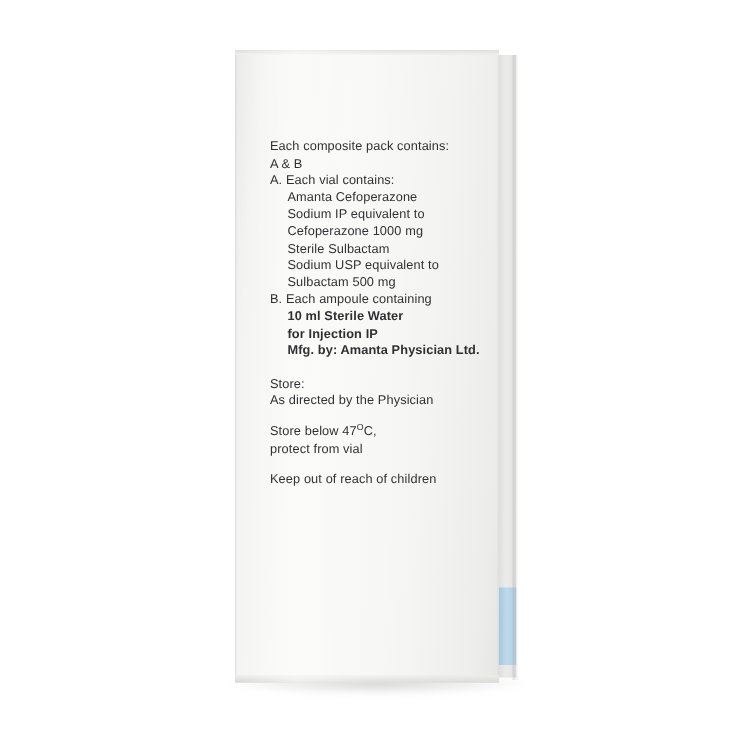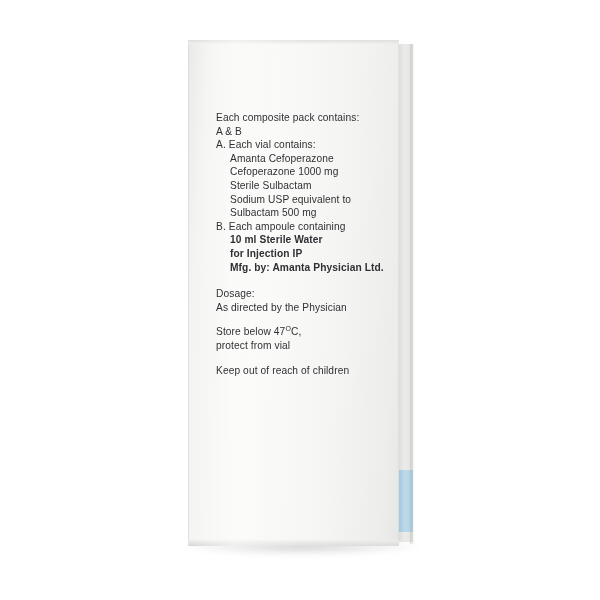--- a/index.html
+++ b/index.html
@@ -132,33 +132,34 @@
     <div id="carton-bottom-edge"></div>
     <div id="carton-sheen"></div>
 
     <div id="label-text">
 
       <div class="line">Each composite pack contains:</div>
       <div class="line">A &amp; B</div>
 
       <div class="line">A. Each vial contains:</div>
       <div class="line indent-1">Amanta Cefoperazone</div>
+      <div class="line indent-1">Sodium IP equivalent to</div>
       <div class="line indent-1">Cefoperazone 1000 mg</div>
       <div class="line indent-1">Sterile Sulbactam</div>
       <div class="line indent-1">Sodium USP equivalent to</div>
       <div class="line indent-1">Sulbactam 500 mg</div>
 
       <div class="line">B. Each ampoule containing</div>
       <div class="line indent-2">10 ml Sterile Water</div>
       <div class="line indent-2">for Injection IP</div>
       <div class="line indent-2">Mfg. by: Amanta Physician Ltd.</div>
 
       <div class="block-gap"></div>
 
-      <div class="line">Dosage:</div>
+      <div class="line">Store:</div>
       <div class="line">As directed by the Physician</div>
 
       <div class="small-gap"></div>
 
       <div class="line"><span>Store below 47</span><sup class="deg">O</sup><span>C,</span></div>
       <div class="line">protect from vial</div>
 
       <div class="small-gap"></div>
 
       <div class="line">Keep out of reach of children</div>

